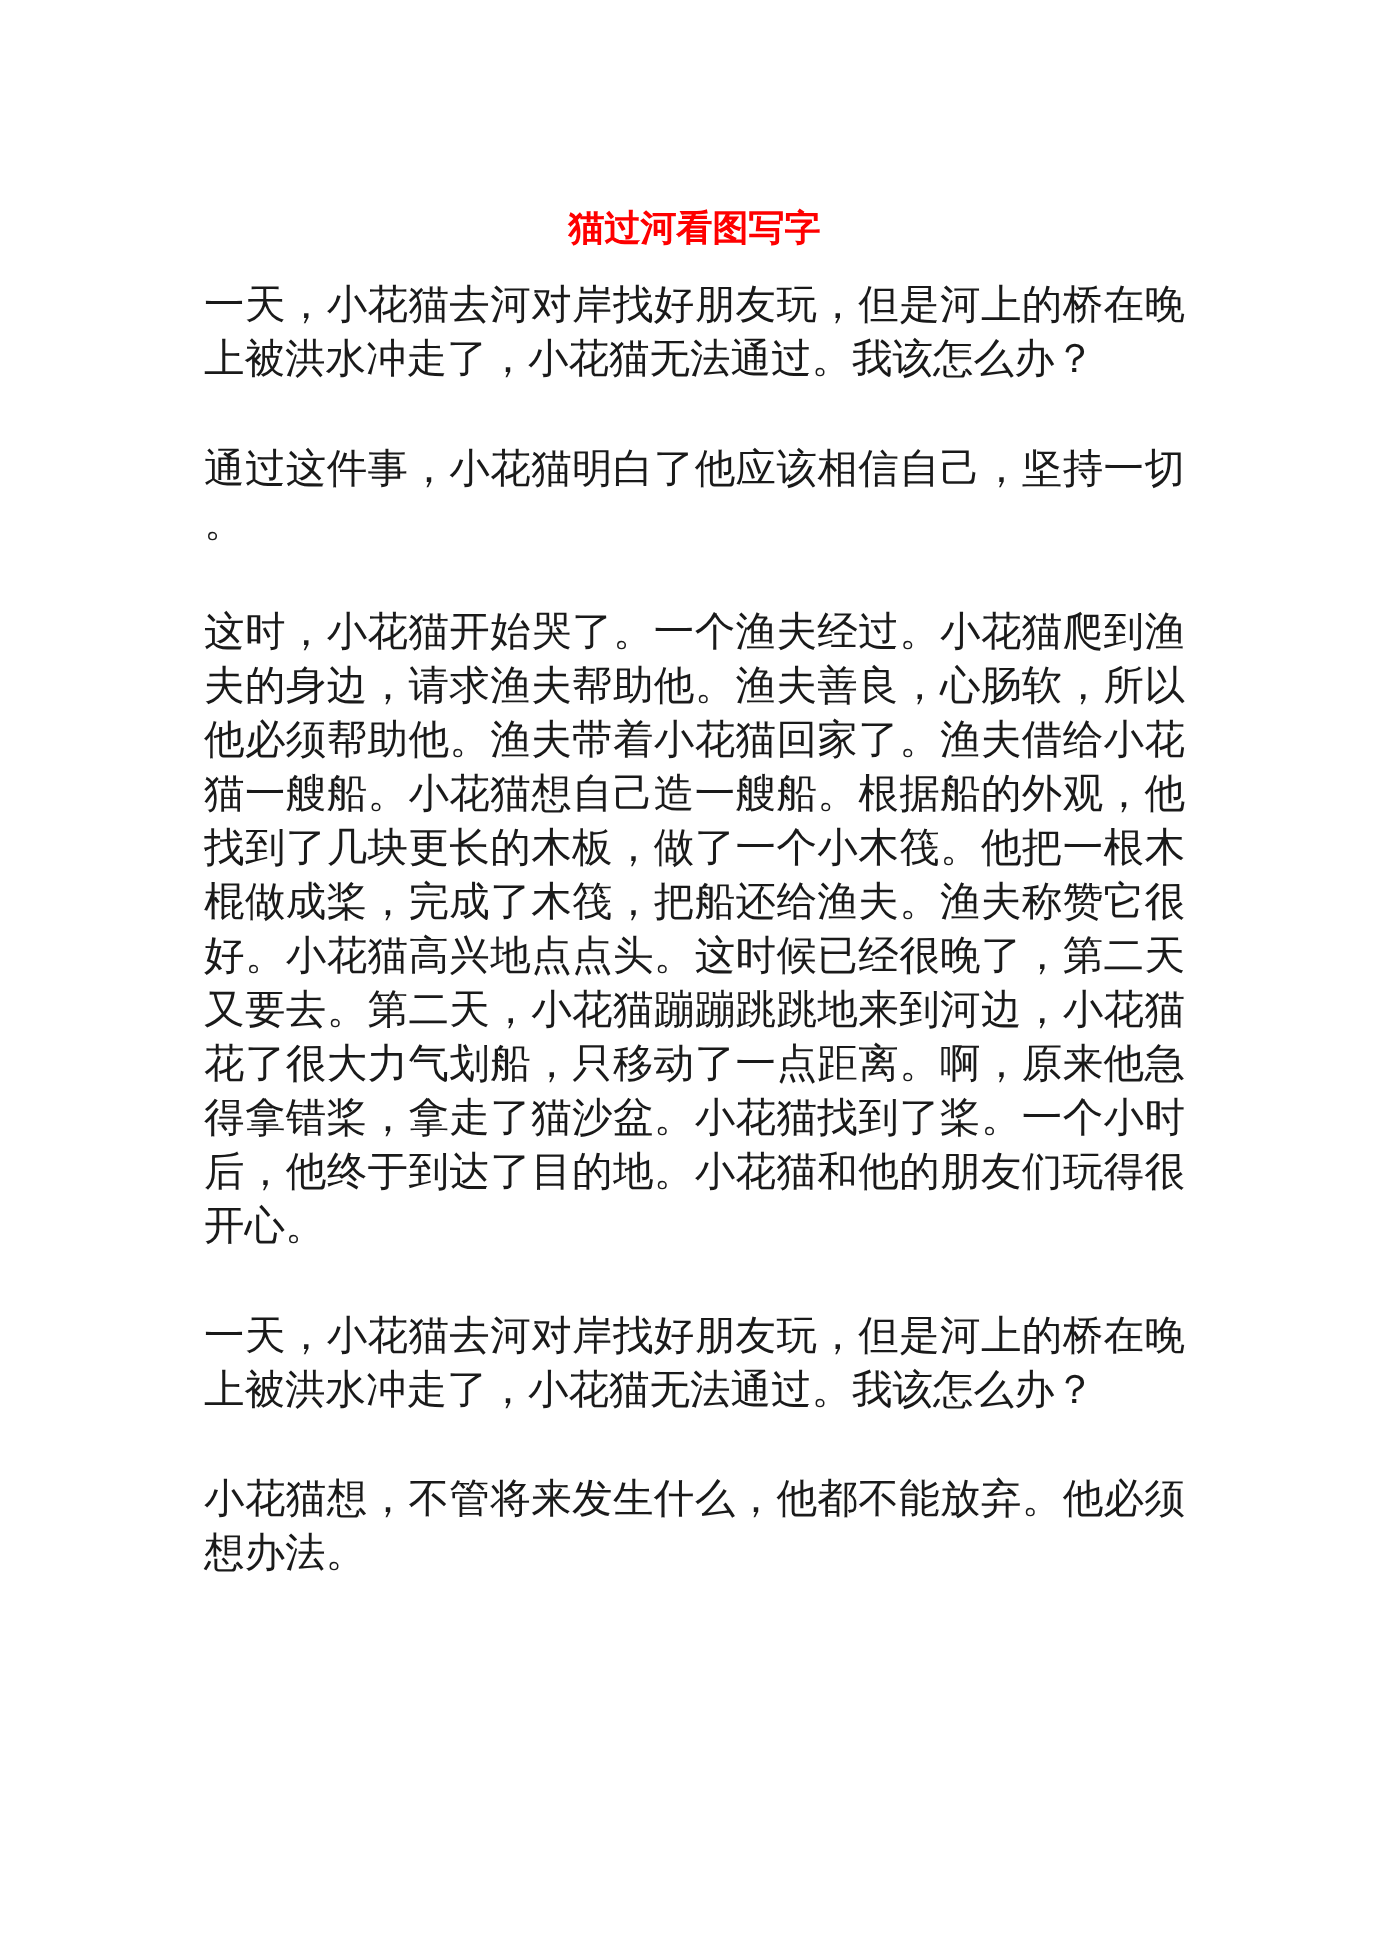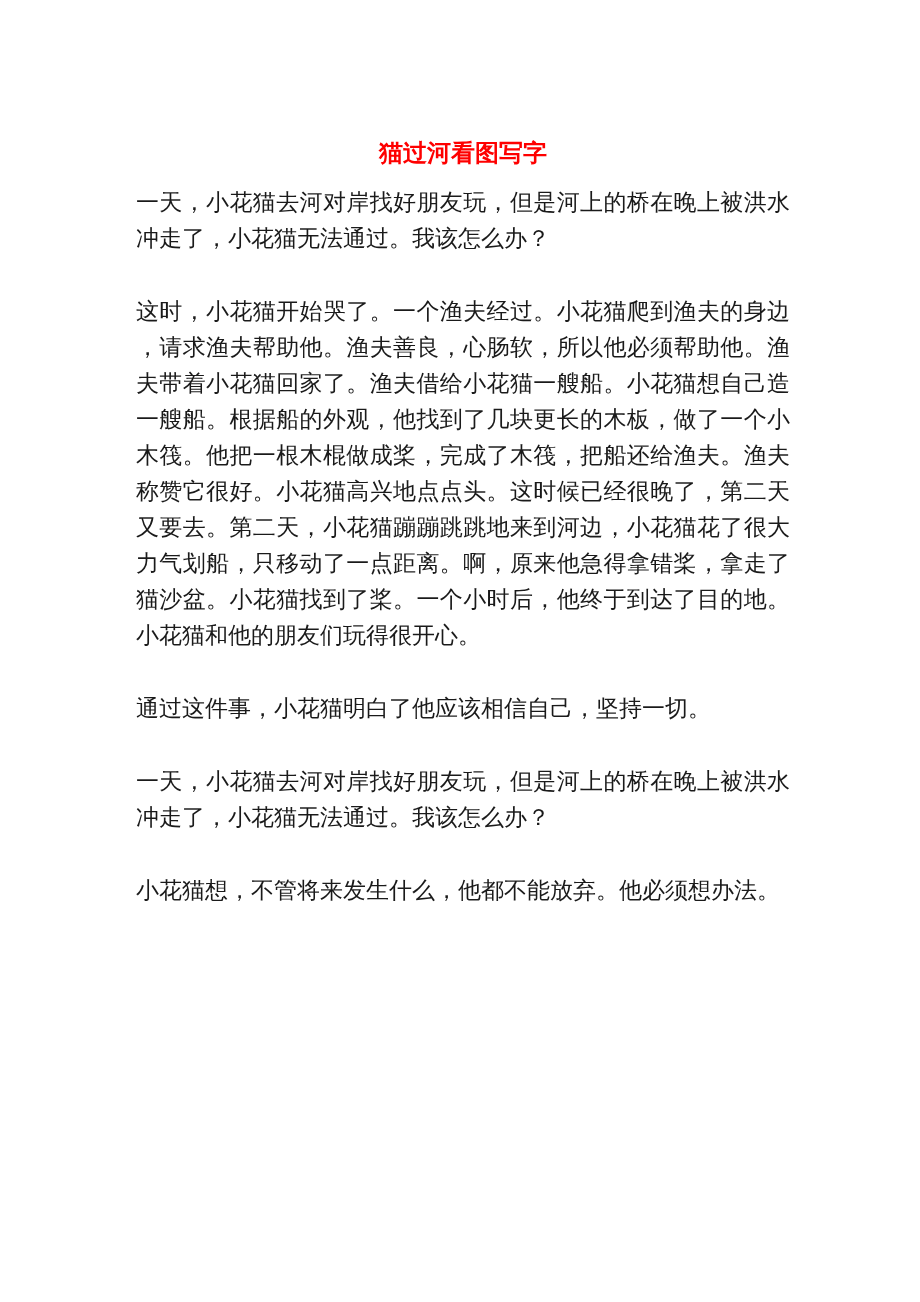--- a/index.html
+++ b/index.html
@@ -22,21 +22,21 @@
   .doc-title {
     margin: 0 0 14px 0;
     font-size: 24px;
     line-height: 36px;
     font-weight: bold;
     text-align: center;
     color: #fe0000;
   }
   .para {
     margin: 0 0 37px 0;
-    font-size: 23px;
+    font-size: 27px;
     line-height: 36px;
     color: #1a1a1a;
     text-align: justify;
     line-break: anywhere;
     word-break: break-all;
   }
   .para:last-of-type {
     margin-bottom: 0;
   }
   .footer {
@@ -54,23 +54,23 @@
 </style>
 </head>
 <body>
 
 <div class="page">
   <div class="content">
     <h1 class="doc-title">猫过河看图写字</h1>
 
     <p class="para">一天，小花猫去河对岸找好朋友玩，但是河上的桥在晚上被洪水冲走了，小花猫无法通过。我该怎么办？</p>
 
+    <p class="para">通过这件事，小花猫明白了他应该相信自己，坚持一切。</p>
+
     <p class="para">这时，小花猫开始哭了。一个渔夫经过。小花猫爬到渔夫的身边，请求渔夫帮助他。渔夫善良，心肠软，所以他必须帮助他。渔夫带着小花猫回家了。渔夫借给小花猫一艘船。小花猫想自己造一艘船。根据船的外观，他找到了几块更长的木板，做了一个小木筏。他把一根木棍做成桨，完成了木筏，把船还给渔夫。渔夫称赞它很好。小花猫高兴地点点头。这时候已经很晚了，第二天又要去。第二天，小花猫蹦蹦跳跳地来到河边，小花猫花了很大力气划船，只移动了一点距离。啊，原来他急得拿错桨，拿走了猫沙盆。小花猫找到了桨。一个小时后，他终于到达了目的地。小花猫和他的朋友们玩得很开心。</p>
-
-    <p class="para">通过这件事，小花猫明白了他应该相信自己，坚持一切。</p>
 
 
     <p class="para">一天，小花猫去河对岸找好朋友玩，但是河上的桥在晚上被洪水冲走了，小花猫无法通过。我该怎么办？</p>
 
 
     <p class="para">小花猫想，不管将来发生什么，他都不能放弃。他必须想办法。</p>
   </div>
 
   <div class="footer">1 / 5</div>
 </div>

